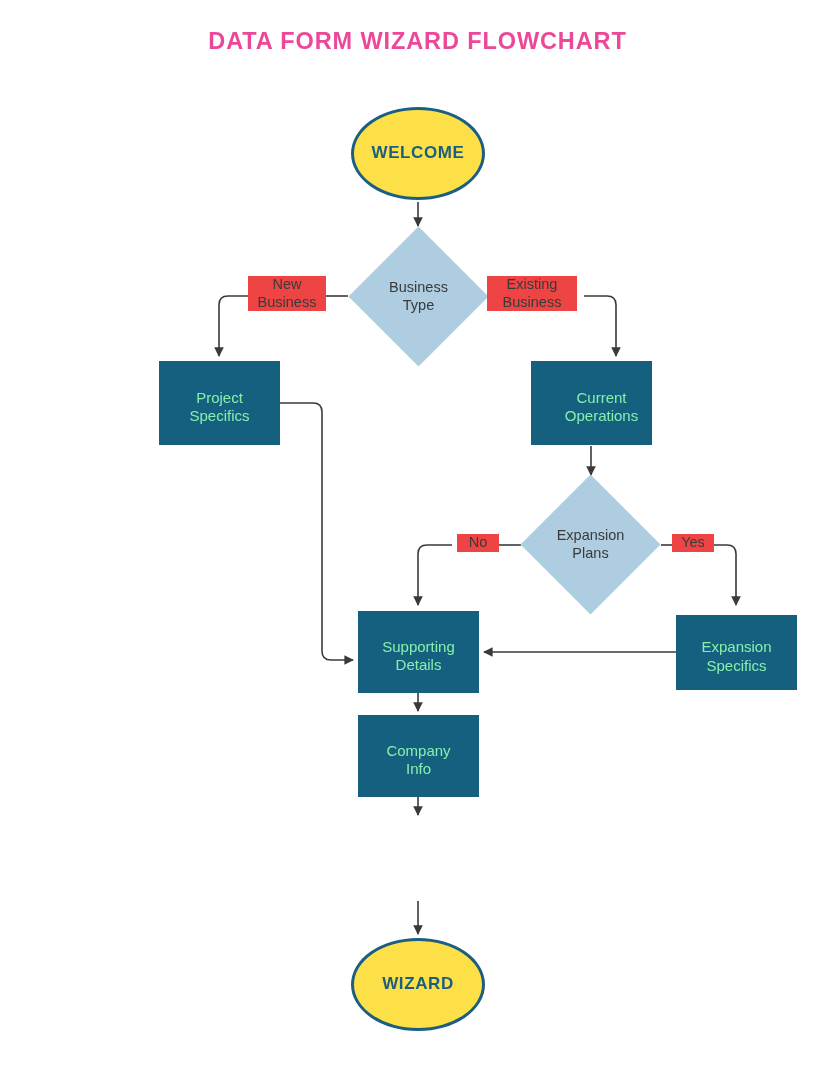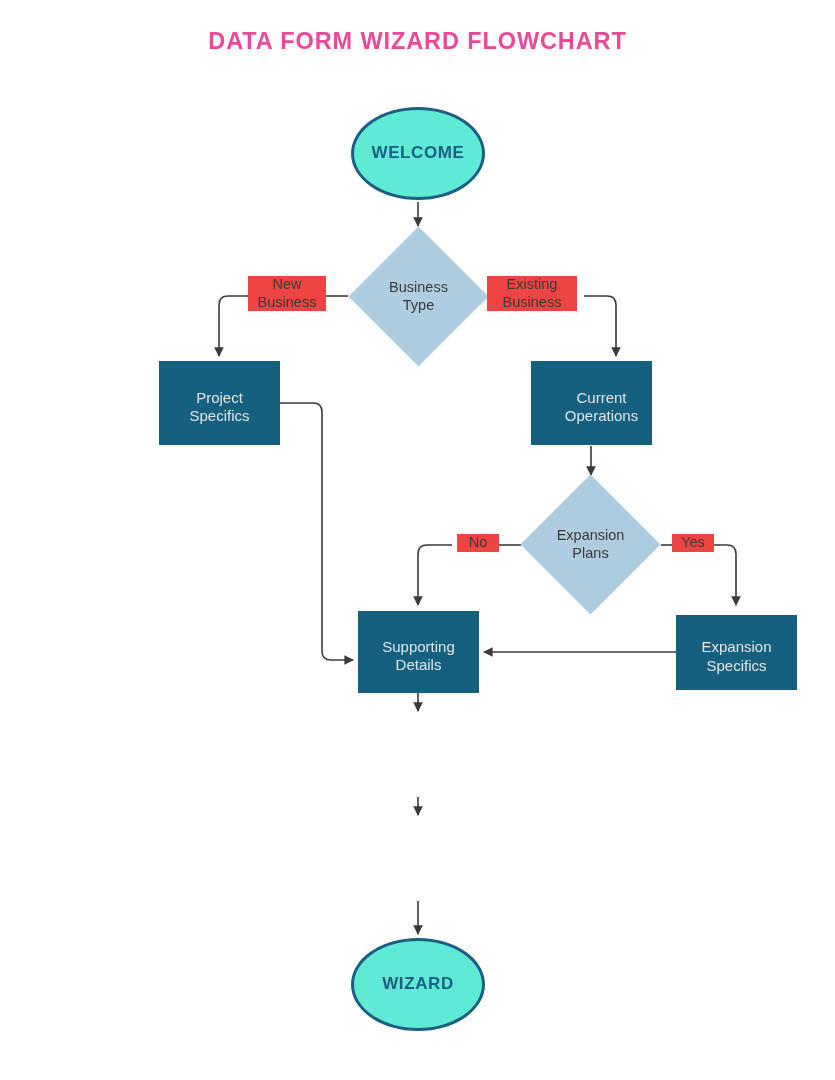--- a/index.html
+++ b/index.html
@@ -55,35 +55,35 @@
   .node-label {
     line-height: 1.22;
     white-space: pre-line;
     pointer-events: none;
   }
 
   
   .node-terminator {
     border: 3px solid #1b5e82;
     border-radius: 50%;
-    background: #5eead4;
+    background: #fde047;
   }
   .node-terminator .node-label {
     color: #1b5e82;
     font-weight: bold;
     font-size: 17px;
     letter-spacing: 0.6px;
   }
 
   
   .node-process {
     background: #15607f;
   }
   .node-process .node-label {
-    color: #e5e5e5;
+    color: #86efac;
     font-size: 15px;
     font-weight: normal;
     margin-top: 8px;
   }
 
   
   .node-decision {
     background: transparent;
   }
   .diamond-shape {
@@ -184,20 +184,24 @@
   <div class="node node-process" style="left:358px; top:611px; width:121px; height:82px;">
     <span class="node-label">Supporting
 Details</span>
   </div>
 
   <div class="node node-process" style="left:676px; top:615px; width:121px; height:75px;">
     <span class="node-label">Expansion
 Specifics</span>
   </div>
 
+  <div class="node node-process" style="left:358px; top:715px; width:121px; height:82px;">
+    <span class="node-label">Company
+Info</span>
+  </div>
 
 
   <div class="node node-terminator" style="left:351px; top:938px; width:134px; height:93px;">
     <span class="node-label">WIZARD</span>
   </div>
 
   <div class="edge-label" style="left:248px; top:276px; width:78px;">New
 Business</div>
 
   <div class="edge-label" style="left:487px; top:276px; width:90px;">Existing

